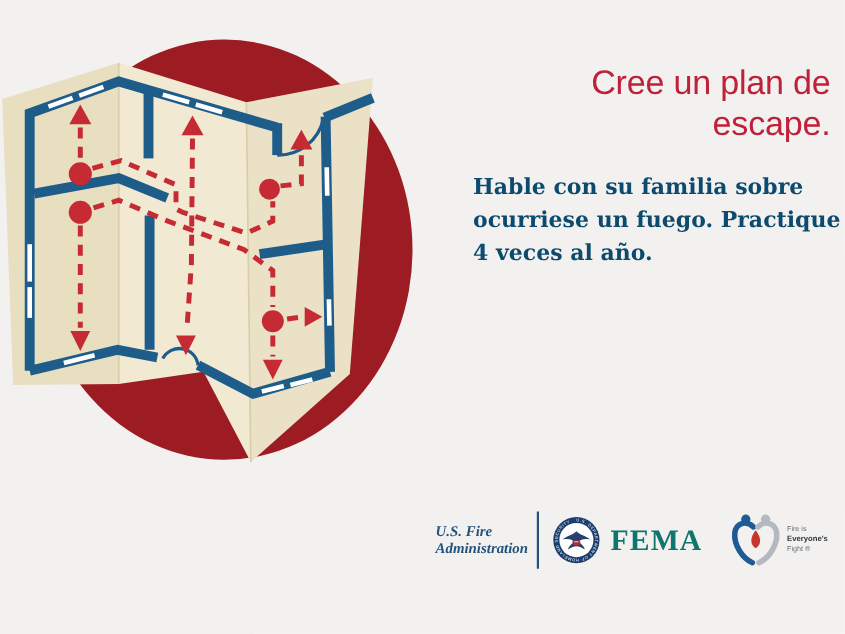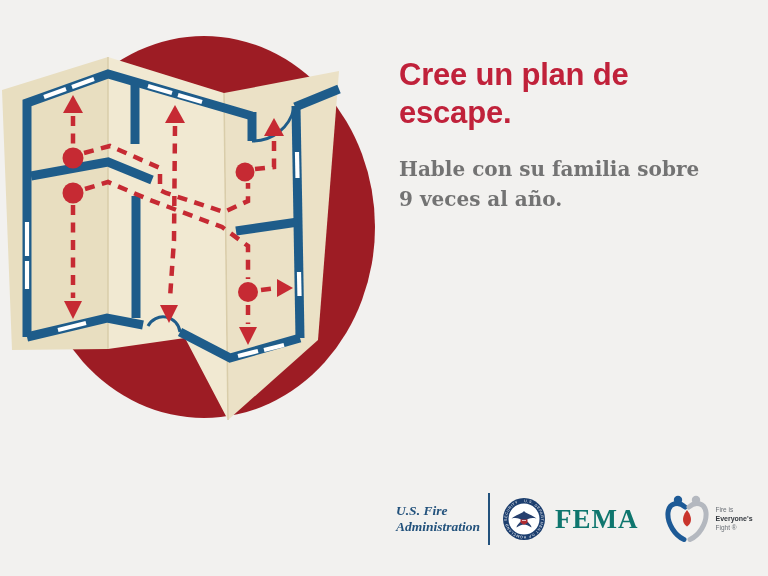--- a/index.html
+++ b/index.html
@@ -1,25 +1,25 @@
 <!DOCTYPE html>
 <html><head>
 <meta charset="utf-8">
 <style>
   html,body{margin:0;padding:0;}
   .stage{position:relative;width:768px;height:576px;background:#f2f1ef;overflow:hidden;
          font-family:"Liberation Sans",sans-serif;}
   .illus{position:absolute;left:0;top:0;}
   .textblock{position:absolute;left:399px;top:56px;width:356px;}
-  .title{font-size:31px;font-weight:700;color:#c0213a;line-height:1.24;letter-spacing:-0.2px;}
+  .title{font-size:31px;font-weight:400;color:#c0213a;line-height:1.24;letter-spacing:-0.2px;text-align:right;}
   .title span{display:block;}
   .bodycopy{margin-top:21px;font-family:"DejaVu Serif",serif;font-weight:600;
-            font-size:20px;line-height:1.5;color:#737373;}
+            font-size:20px;line-height:1.5;color:#0c4a6e;margin-left:31px;}
   .bodycopy div{white-space:nowrap;}
-  .footer{position:absolute;left:396px;top:489px;height:60px;display:flex;align-items:center;}
+  .footer{position:absolute;left:396px;top:461px;height:60px;display:flex;align-items:center;}
   .usfa{font-family:"Liberation Serif",serif;font-style:italic;font-weight:700;
         font-size:13.5px;line-height:1.22;color:#23527c;width:78px;}
   .divider{width:2px;height:52px;background:#23527c;margin:0 12px 0 14px;}
   .fema{font-family:"Liberation Serif",serif;font-weight:700;font-size:27px;color:#0f766e;
         letter-spacing:1px;margin-left:9px;}
   .fief{display:flex;align-items:center;margin-left:26px;}
   .fief-text{margin-left:5px;font-size:6.5px;line-height:1.3;color:#6a6f76;}
   .fief-text .b{font-weight:700;color:#33383e;font-size:7px;display:block;}
   .fief-text span{display:block;}
 </style>
@@ -101,21 +101,22 @@
     </g>
   </svg>
 
   <div class="textblock">
     <div class="title">
       <span>Cree un plan de</span>
       <span>escape.</span>
     </div>
     <div class="bodycopy">
       <div>Hable con su familia sobre</div>
-      <div>9 veces al año.</div>
+      <div>ocurriese un fuego. Practique</div>
+      <div>4 veces al año.</div>
     </div>
   </div>
 
   <div class="footer">
     <div class="usfa">
       <div>U.S. Fire</div>
       <div>Administration</div>
     </div>
     <div class="divider"></div>
 

